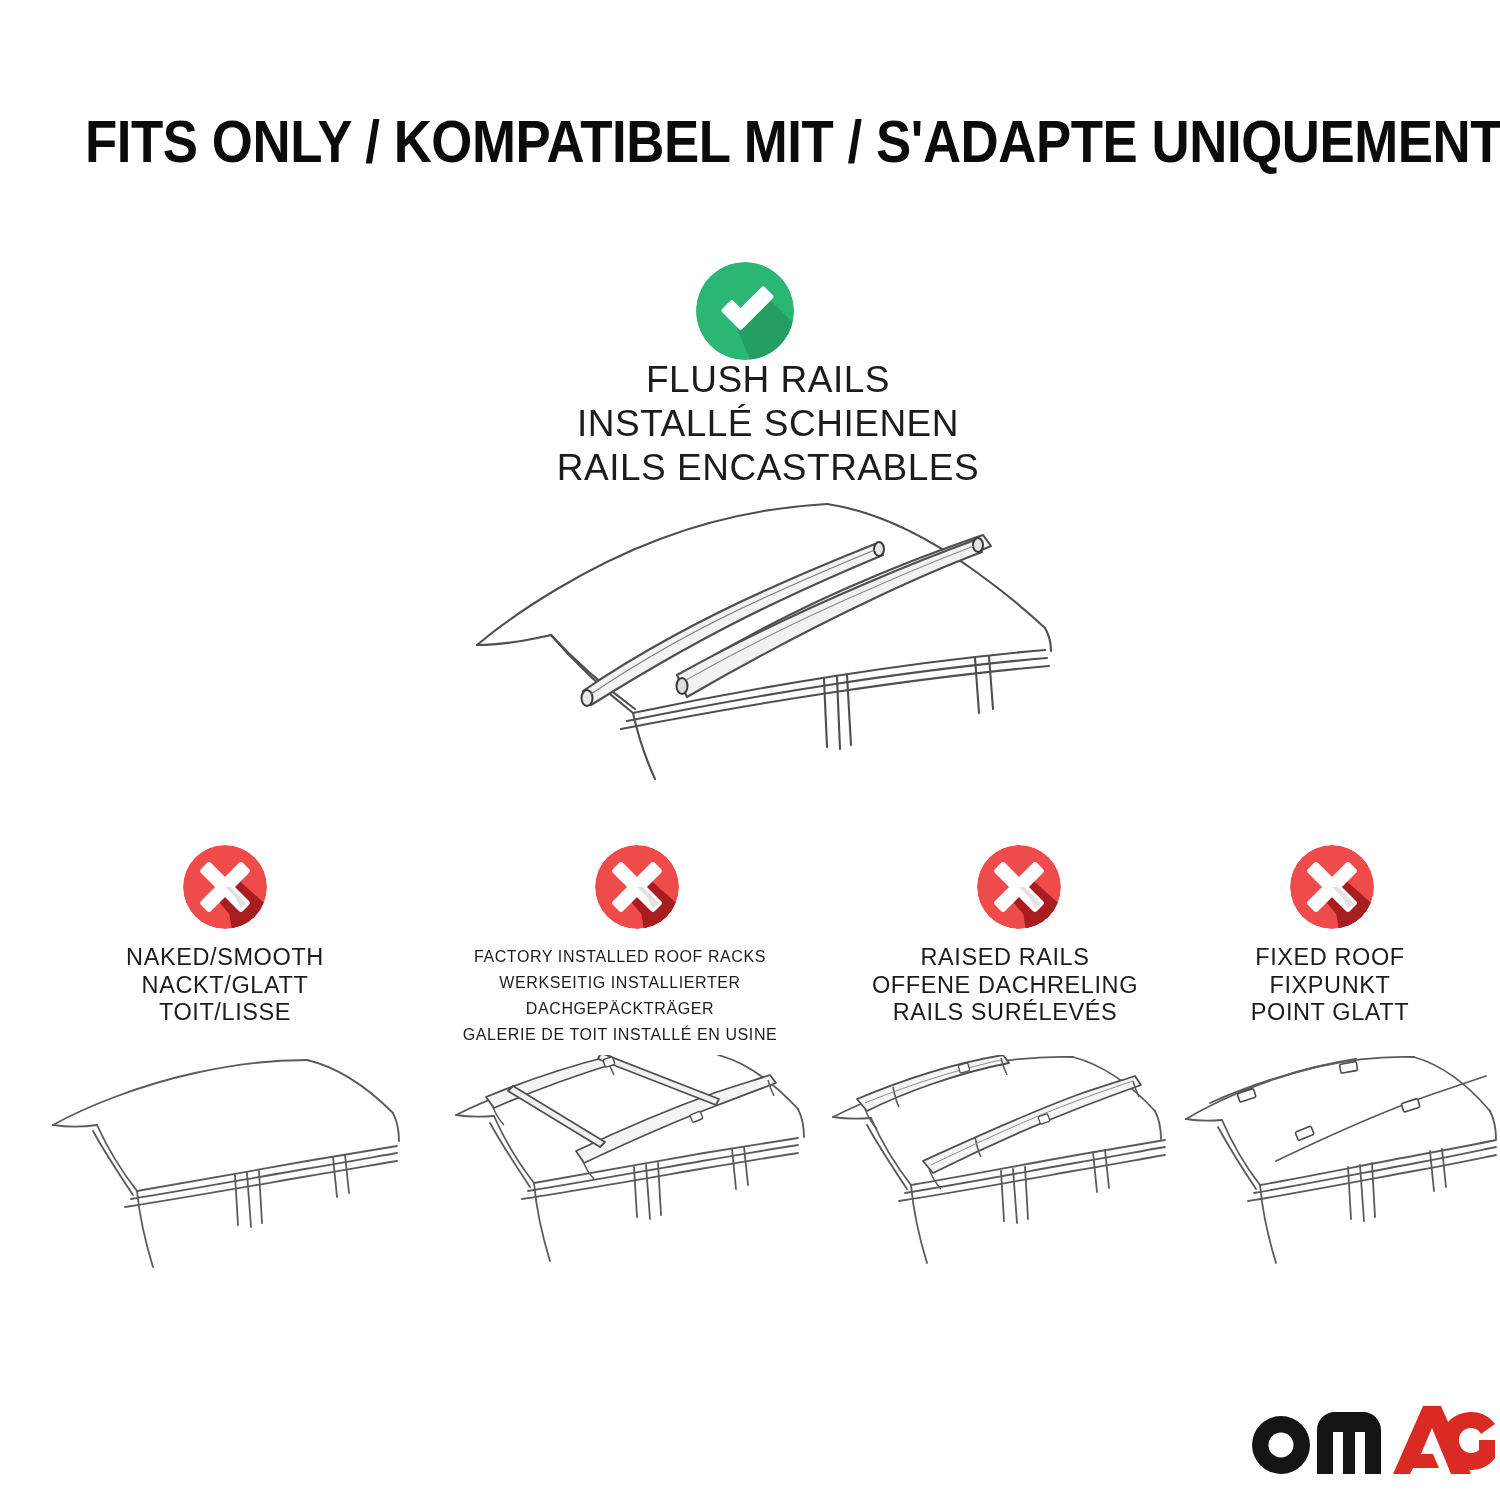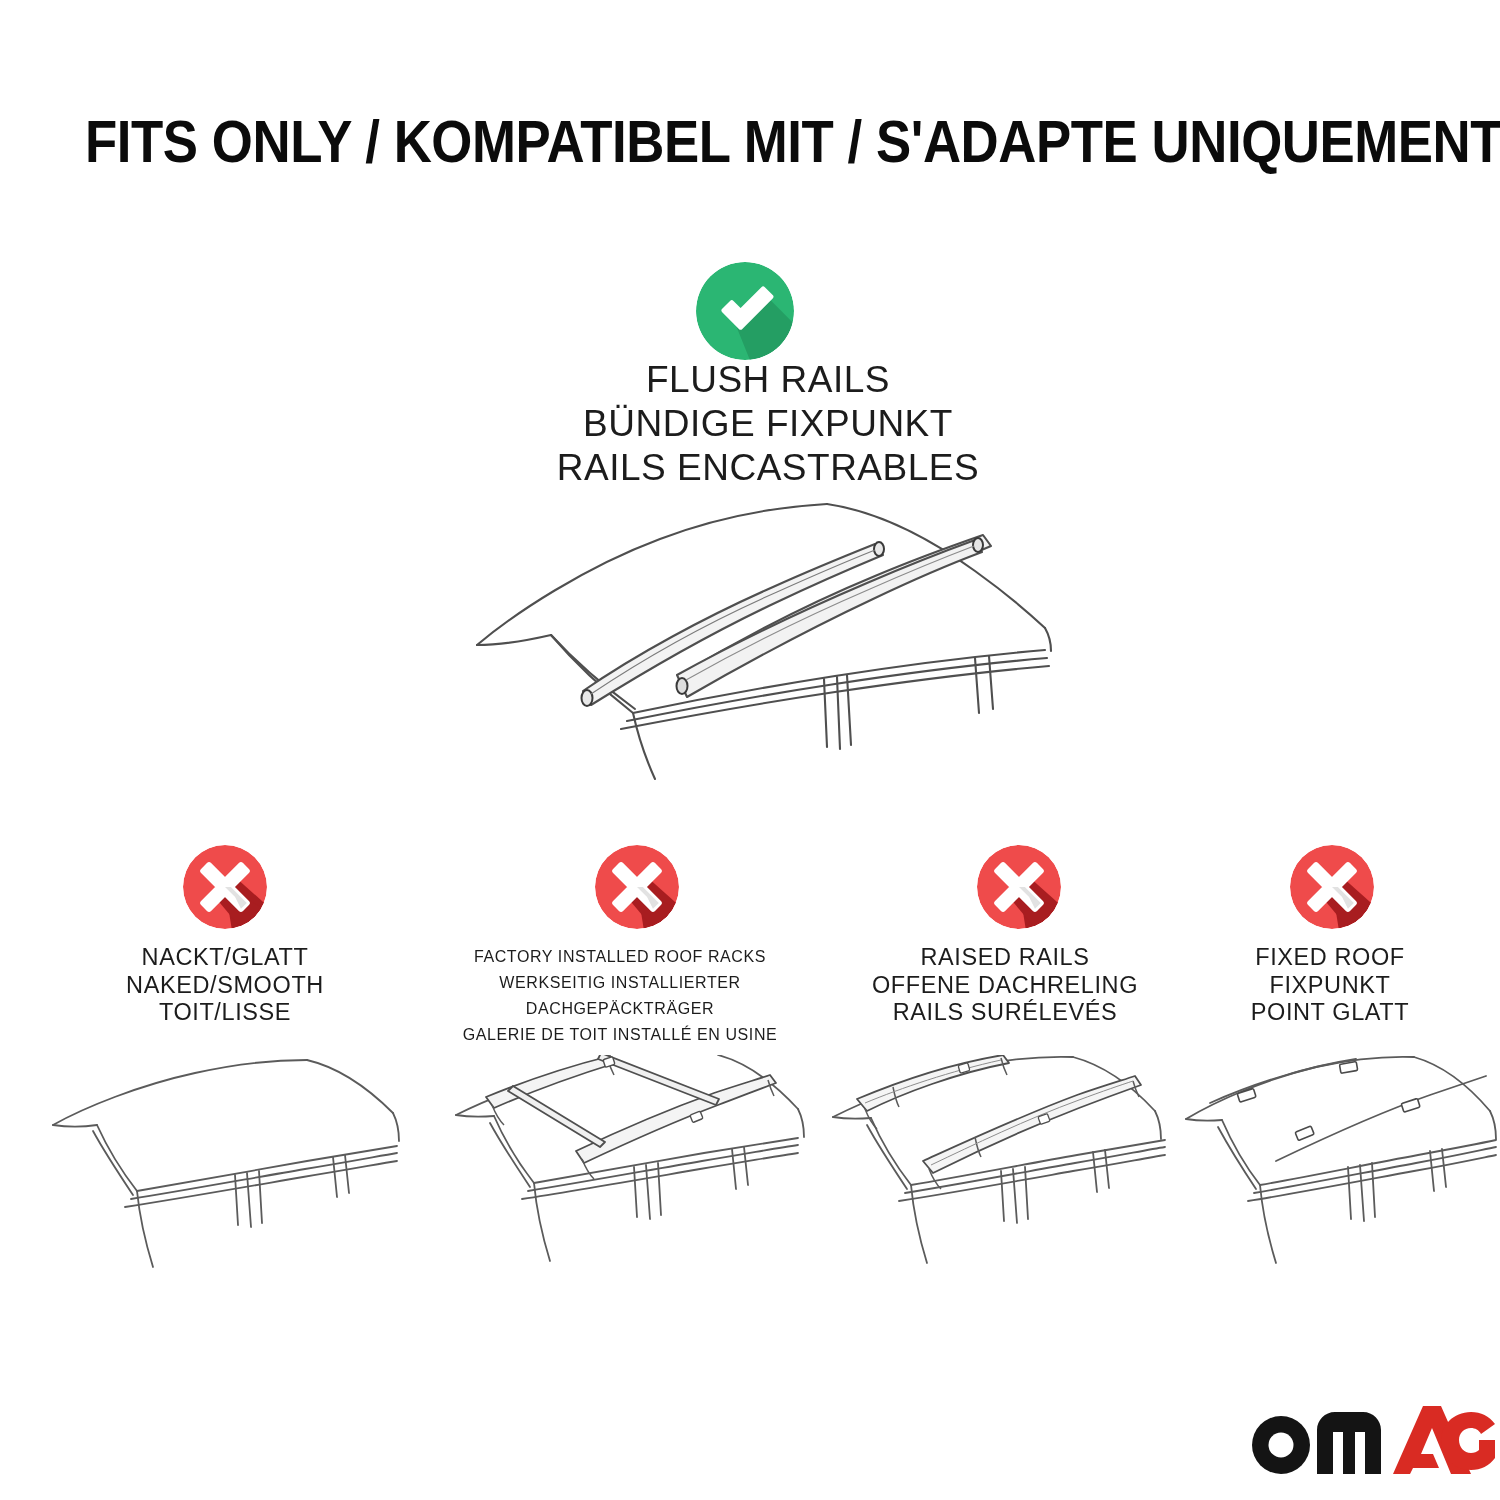--- a/index.html
+++ b/index.html
@@ -148,21 +148,21 @@
       <circle cx="50" cy="50" r="50" fill="#2BB673"></circle>
       <g clip-path="url(#clipCircle)">
         <path d="M34 48 L46 60 L70 33 L100 63 L100 100 L55 100 Z" fill="#249E63"></path>
       </g>
       <path d="M28.5 49.5 L36.5 41.5 L45.5 50.5 L68.5 27.5 L76.5 35.5 L45.5 66.5 Z" fill="#ffffff" stroke="#ffffff" stroke-width="5" stroke-linejoin="round"></path>
     </svg>
   </div>
 
   <div class="main-caption">
     <span class="line">FLUSH RAILS</span>
-    <span class="line">BÜNDIGE FIXPUNKT</span>
+    <span class="line">INSTALLÉ SCHIENEN</span>
     <span class="line">RAILS ENCASTRABLES</span>
   </div>
 
   <div class="main-illu">
     <svg viewBox="0 0 600 300" width="600" height="300">
       <g fill="none" stroke="#4f4f4f" stroke-width="2.1" stroke-linecap="round" stroke-linejoin="round">
 
         <path d="M22 150 C 60 118, 130 72, 205 44 C 260 23, 320 12, 372 9"></path>
         <path d="M372 9 C 420 16, 470 40, 520 76 C 552 99, 575 119, 590 133"></path>
         <path d="M22 150 C 40 150, 70 146, 96 140"></path>
@@ -241,22 +241,22 @@
           <path d="M50 50 L62 38 L100 72 L100 100 L58 100 Z" fill="#A81D20"></path>
           <path d="M50 50 L38 62 L70 100 L100 100 L100 78 Z" fill="#A81D20"></path>
         </g>
         <g clip-path="url(#clipX0)">
           <path d="M31 24 L24 31 L43 50 L24 69 L31 76 L50 57 L69 76 L76 69 L57 50 L76 31 L69 24 L50 43 Z" fill="#ffffff" stroke="#ffffff" stroke-width="7" stroke-linejoin="round"></path>
           <path d="M50 50 L62 62 L69 76 L76 69 L57 50 Z" fill="#e2e2e2"></path>
         </g>
       </svg>
     </div>
     <div class="col-caption">
+      <span class="line">NAKED/SMOOTH</span>
       <span class="line">NACKT/GLATT</span>
-      <span class="line">NAKED/SMOOTH</span>
       <span class="line">TOIT/LISSE</span>
     </div>
     <div class="col-illu">
       <svg viewBox="0 0 360 240" width="360" height="240">
         <g fill="none" stroke="#5b5b5b" stroke-width="1.8" stroke-linecap="round" stroke-linejoin="round">
           <path d="M8 70 C 40 52, 95 30, 150 18 C 190 9, 230 5, 262 5"></path>
           <path d="M262 5 C 292 12, 322 32, 348 58"></path>
           <path d="M8 70 C 22 72, 38 72, 52 70"></path>
           <path d="M52 70 C 62 92, 78 118, 92 136"></path>
           <path d="M92 136 C 94 156, 100 186, 108 212"></path>

